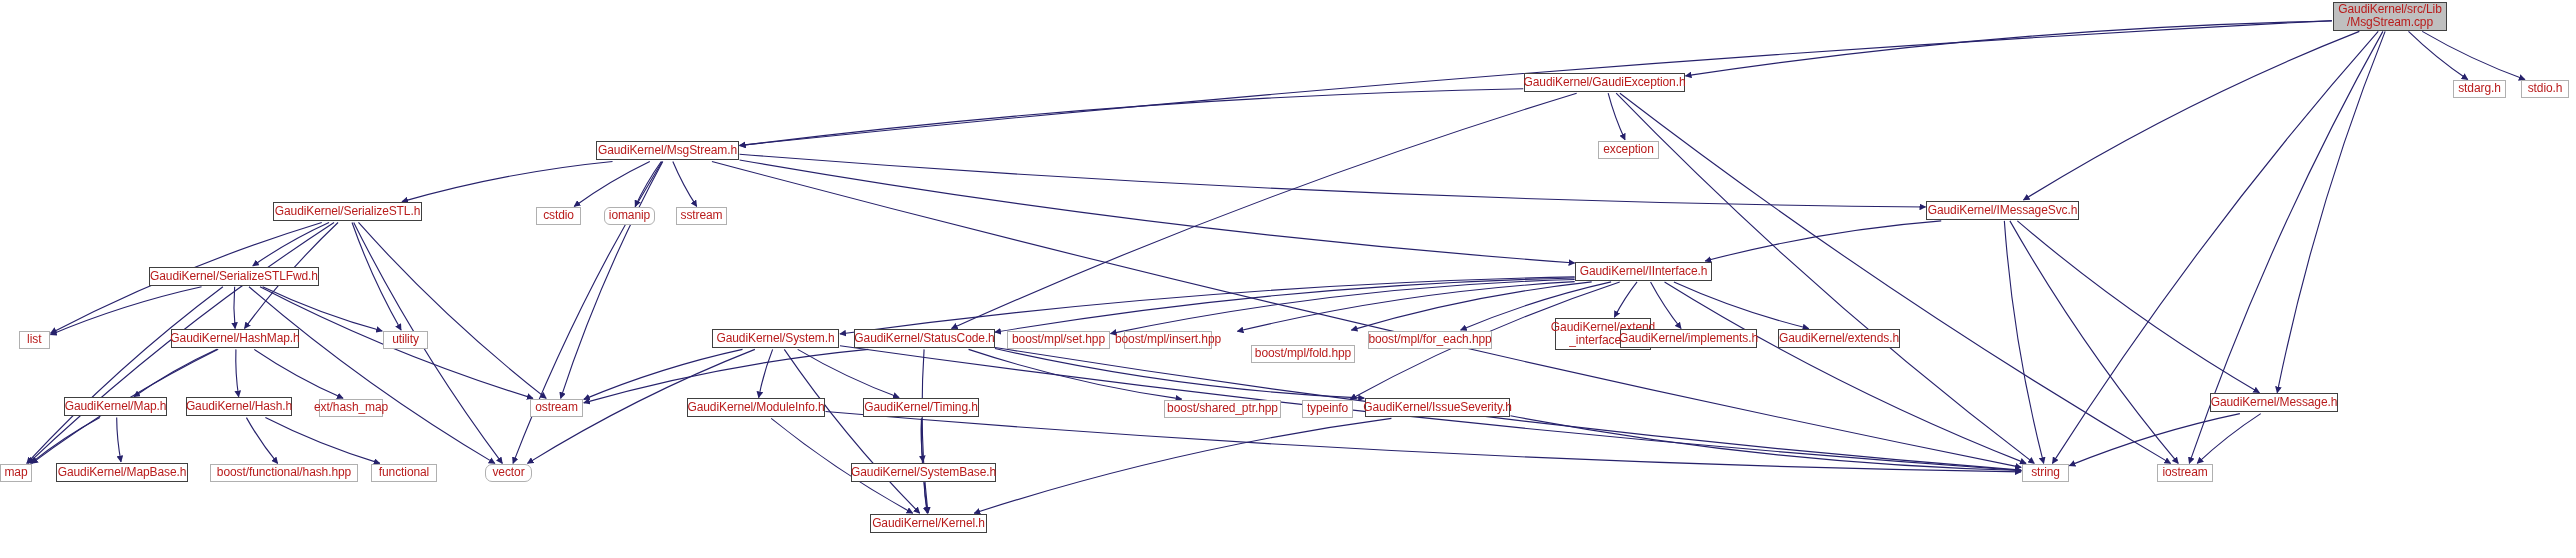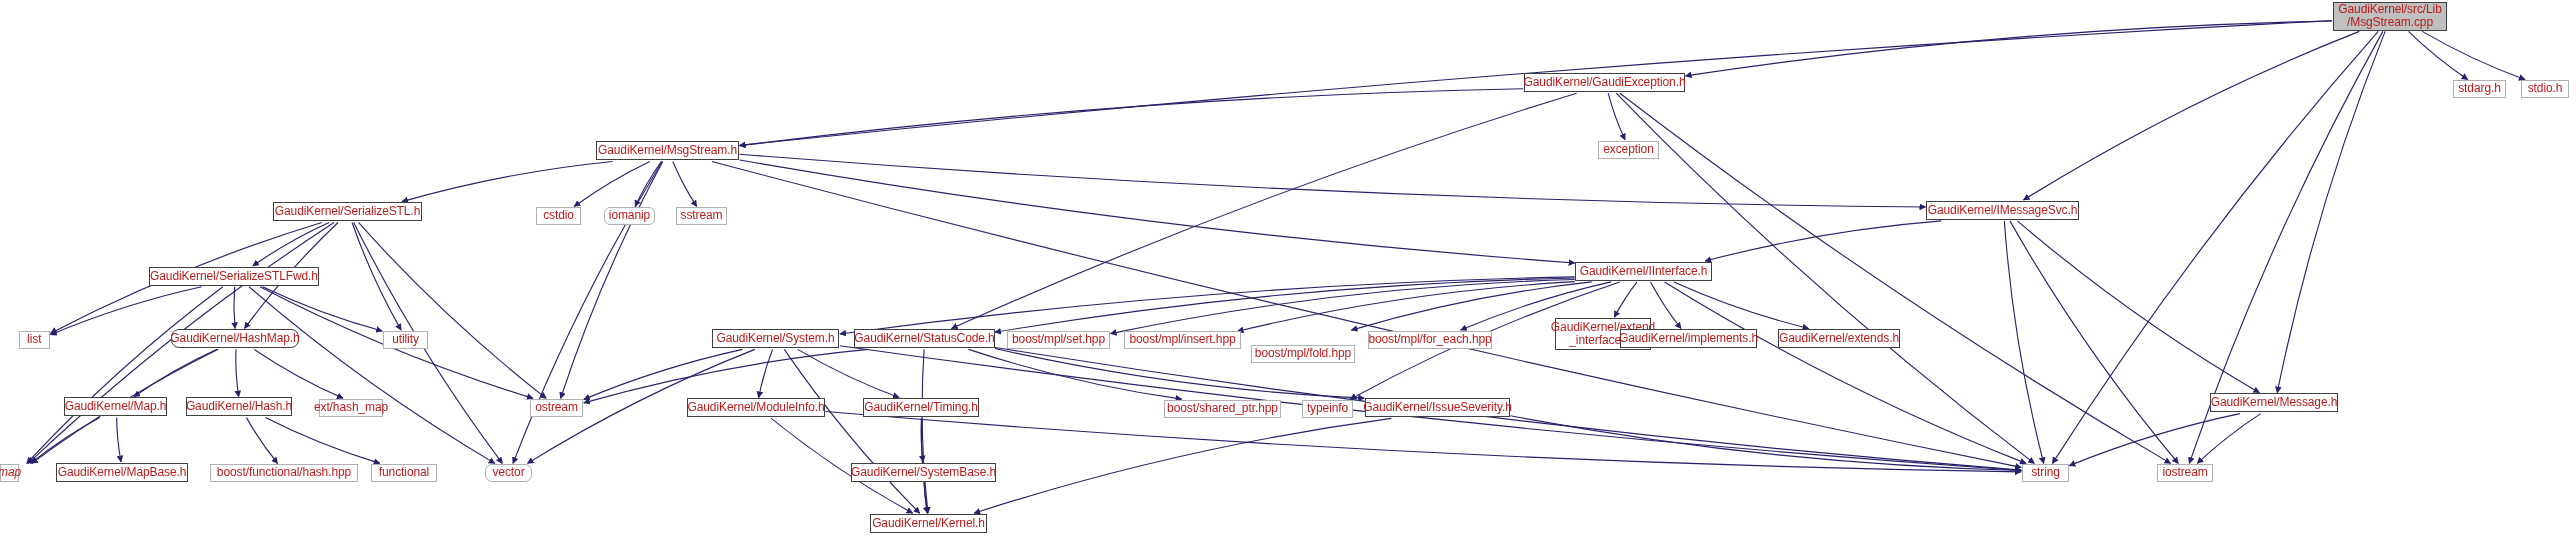--- a/index.html
+++ b/index.html
@@ -120,43 +120,43 @@
     <div class="node sys" style="left: 1598px; top: 141px; width: 61px; height: 17.7px;">exception</div>
     <div class="node hdr" style="left: 596px; top: 141px; width: 143px; height: 19px;">GaudiKernel/MsgStream.h</div>
     <div class="node hdr" style="left: 1926px; top: 201px; width: 153px; height: 19px;">GaudiKernel/IMessageSvc.h</div>
     <div class="node sys" style="left: 536px; top: 207px; width: 45px; height: 17.7px;">cstdio</div>
     <div class="node sys" style="left: 604px; top: 207px; width: 51px; height: 17.7px; border-radius: 6px;">iomanip</div>
     <div class="node sys" style="left: 676px; top: 207px; width: 51px; height: 17.7px;">sstream</div>
     <div class="node hdr" style="left: 273px; top: 202px; width: 149px; height: 19px;">GaudiKernel/SerializeSTL.h</div>
     <div class="node hdr" style="left: 1575px; top: 262px; width: 137px; height: 19px;">GaudiKernel/IInterface.h</div>
     <div class="node hdr" style="left: 149px; top: 267px; width: 170px; height: 19px;">GaudiKernel/SerializeSTLFwd.h</div>
     <div class="node sys" style="left: 19px; top: 331px; width: 30.5px; height: 17.7px;">list</div>
-    <div class="node hdr" style="left: 171px; top: 329px; width: 128px; height: 19px; border-radius: 8px;">GaudiKernel/HashMap.h</div>
+    <div class="node hdr" style="left: 171px; top: 329px; width: 128px; height: 19px;">GaudiKernel/HashMap.h</div>
     <div class="node sys" style="left: 383px; top: 331px; width: 45px; height: 17.7px;">utility</div>
     <div class="node hdr" style="left: 712px; top: 329px; width: 127px; height: 19px;">GaudiKernel/System.h</div>
     <div class="node hdr" style="left: 854px; top: 329px; width: 141px; height: 19px;">GaudiKernel/StatusCode.h</div>
     <div class="node sys" style="left: 1007px; top: 331px; width: 103px; height: 17.7px;">boost/mpl/set.hpp</div>
-    <div class="node sys" style="left: 1124px; top: 331px; width: 117px; height: 17.7px;">boost/mpl/insert.hpp</div>
+    <div class="node sys" style="left: 1124px; top: 331px; width: 88px; height: 17.7px;">boost/mpl/insert.hpp</div>
     <div class="node sys" style="left: 1251px; top: 331px; width: 104px; height: 17.7px; margin-top: 14px;">boost/mpl/fold.hpp</div>
     <div class="node sys" style="left: 1368px; top: 331px; width: 124px; height: 17.7px;">boost/mpl/for_each.hpp</div>
     <div class="node hdr" style="left: 1555px; top: 318px; width: 96px; height: 32px;">GaudiKernel/extend
 _interfaces.h</div>
     <div class="node hdr" style="left: 1620px; top: 329px; width: 137px; height: 19px;">GaudiKernel/implements.h</div>
     <div class="node hdr" style="left: 1778px; top: 329px; width: 122px; height: 19px;">GaudiKernel/extends.h</div>
     <div class="node hdr" style="left: 2210px; top: 393px; width: 128px; height: 19px;">GaudiKernel/Message.h</div>
     <div class="node hdr" style="left: 64px; top: 397px; width: 103px; height: 19px;">GaudiKernel/Map.h</div>
     <div class="node hdr" style="left: 186px; top: 397px; width: 106px; height: 19px;">GaudiKernel/Hash.h</div>
     <div class="node sys" style="left: 319px; top: 399px; width: 64px; height: 17.7px;">ext/hash_map</div>
     <div class="node sys" style="left: 530px; top: 399px; width: 53px; height: 17.7px;">ostream</div>
     <div class="node hdr" style="left: 687px; top: 398px; width: 138px; height: 19px;">GaudiKernel/ModuleInfo.h</div>
     <div class="node hdr" style="left: 863px; top: 398px; width: 116px; height: 19px;">GaudiKernel/Timing.h</div>
     <div class="node sys" style="left: 1164px; top: 400px; width: 117px; height: 17.7px;">boost/shared_ptr.hpp</div>
     <div class="node sys" style="left: 1302px; top: 400px; width: 51px; height: 17.7px;">typeinfo</div>
     <div class="node hdr" style="left: 1365px; top: 398px; width: 145px; height: 19px;">GaudiKernel/IssueSeverity.h</div>
-    <div class="node sys" style="left: 0px; top: 464px; width: 19px; height: 17.7px; font-style: italic;">map</div>
+    <div class="node sys" style="left: 0px; top: 464px; width: 32px; height: 17.7px;">map</div>
     <div class="node hdr" style="left: 56px; top: 463px; width: 132px; height: 19px;">GaudiKernel/MapBase.h</div>
     <div class="node sys" style="left: 210px; top: 464px; width: 148px; height: 17.7px;">boost/functional/hash.hpp</div>
     <div class="node sys" style="left: 371px; top: 464px; width: 66px; height: 17.7px;">functional</div>
     <div class="node sys" style="left: 485px; top: 464px; width: 47px; height: 17.7px; border-radius: 7px;">vector</div>
     <div class="node hdr" style="left: 851px; top: 463px; width: 145px; height: 19px;">GaudiKernel/SystemBase.h</div>
     <div class="node sys" style="left: 2022px; top: 464px; width: 47px; height: 17.7px;">string</div>
     <div class="node sys" style="left: 2157px; top: 464px; width: 56px; height: 17.7px;">iostream</div>
     <div class="node hdr" style="left: 870px; top: 514px; width: 117px; height: 19px;">GaudiKernel/Kernel.h</div>
   </div>
 

